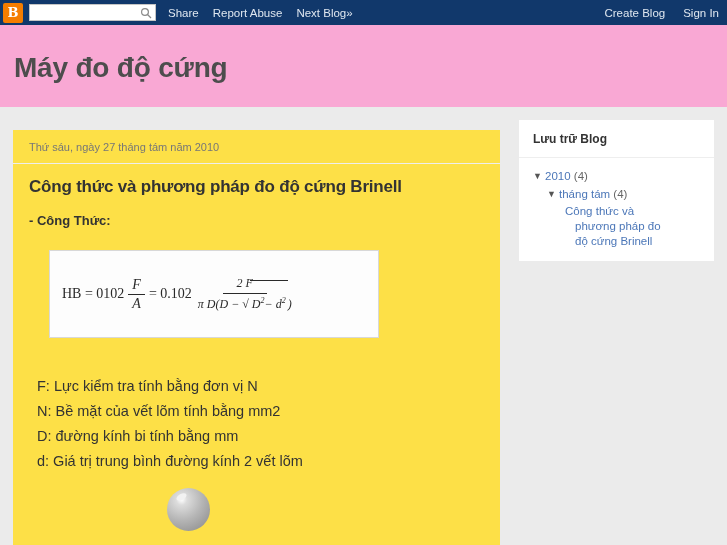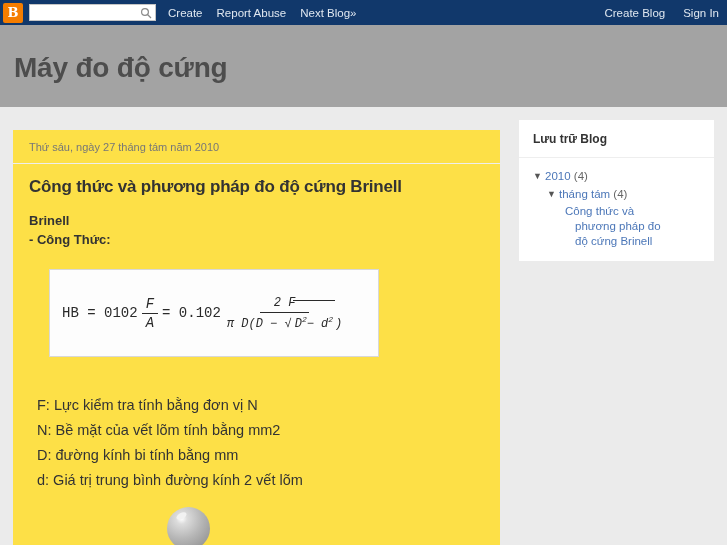--- a/index.html
+++ b/index.html
@@ -64,21 +64,21 @@
     white-space: nowrap;
     cursor: pointer;
   }
   #nav-right { margin-left: auto; display: flex; align-items: center; }
   #nav-right .nav-link { margin-right: 0; margin-left: 18px; }
 
   
   #header {
     position: absolute; top: 25px; left: 0;
     width: 727px; height: 82px;
-    background: #a3a3a3;
+    background: #f9a8d4;
   }
   #blog-title {
     position: absolute; left: 14px; top: 27px;
     margin: 0;
     font-size: 28px;
     font-weight: bold;
     color: #4d4d4d;
     letter-spacing: -0.2px;
     line-height: 32px;
   }
@@ -127,21 +127,21 @@
     height: 88px;
     background: #fdfdfd;
     border: 1px solid #d8d8d8;
     display: flex;
     align-items: center;
     justify-content: flex-start;
     padding-left: 12px;
     overflow: hidden;
   }
   .formula-text {
-    font-family: Liberation Mono, monospace;
+    font-family: Liberation Serif, serif;
     color: #2a2a2a;
     font-size: 14px;
     white-space: nowrap;
     display: flex;
     align-items: center;
   }
   .frac {
     display: inline-flex;
     flex-direction: column;
     align-items: center;
@@ -237,42 +237,41 @@
   </div>
 
   <div class="nav-search">
     <input type="text" placeholder="" style="">
     <svg class="search-icon" viewBox="0 0 12 12">
       <circle cx="5" cy="5" r="3.4" fill="none" stroke="#8a8a8a" stroke-width="1.2"></circle>
       <line x1="7.5" y1="7.5" x2="11" y2="11" stroke="#8a8a8a" stroke-width="1.2"></line>
     </svg>
   </div>
 
-  <a class="nav-link">Create</a>
+  <a class="nav-link">Share</a>
   <a class="nav-link">Report Abuse</a>
   <a class="nav-link">Next Blog»</a>
 
   <div id="nav-right">
     <a class="nav-link">Create Blog</a>
     <a class="nav-link">Sign In</a>
   </div>
 </div>
 
 <div id="header">
   <h1 id="blog-title">Máy đo độ cứng</h1>
 </div>
 
 <div id="main-col">
 
   <div class="date-header">Thứ sáu, ngày 27 tháng tám năm 2010</div>
 
   <div class="post-body">
     <h2 class="post-title">Công thức và phương pháp đo độ cứng Brinell</h2>
 
-    <p class="post-strong">Brinell</p>
     <p class="post-strong">- Công Thức:</p>
 
     <div class="formula-wrap">
       <div class="formula-text">
         <span>HB = 0102</span>
         <span class="frac">
           <span class="num">F</span>
           <span class="den">A</span>
         </span>
         <span>= 0.102</span>

